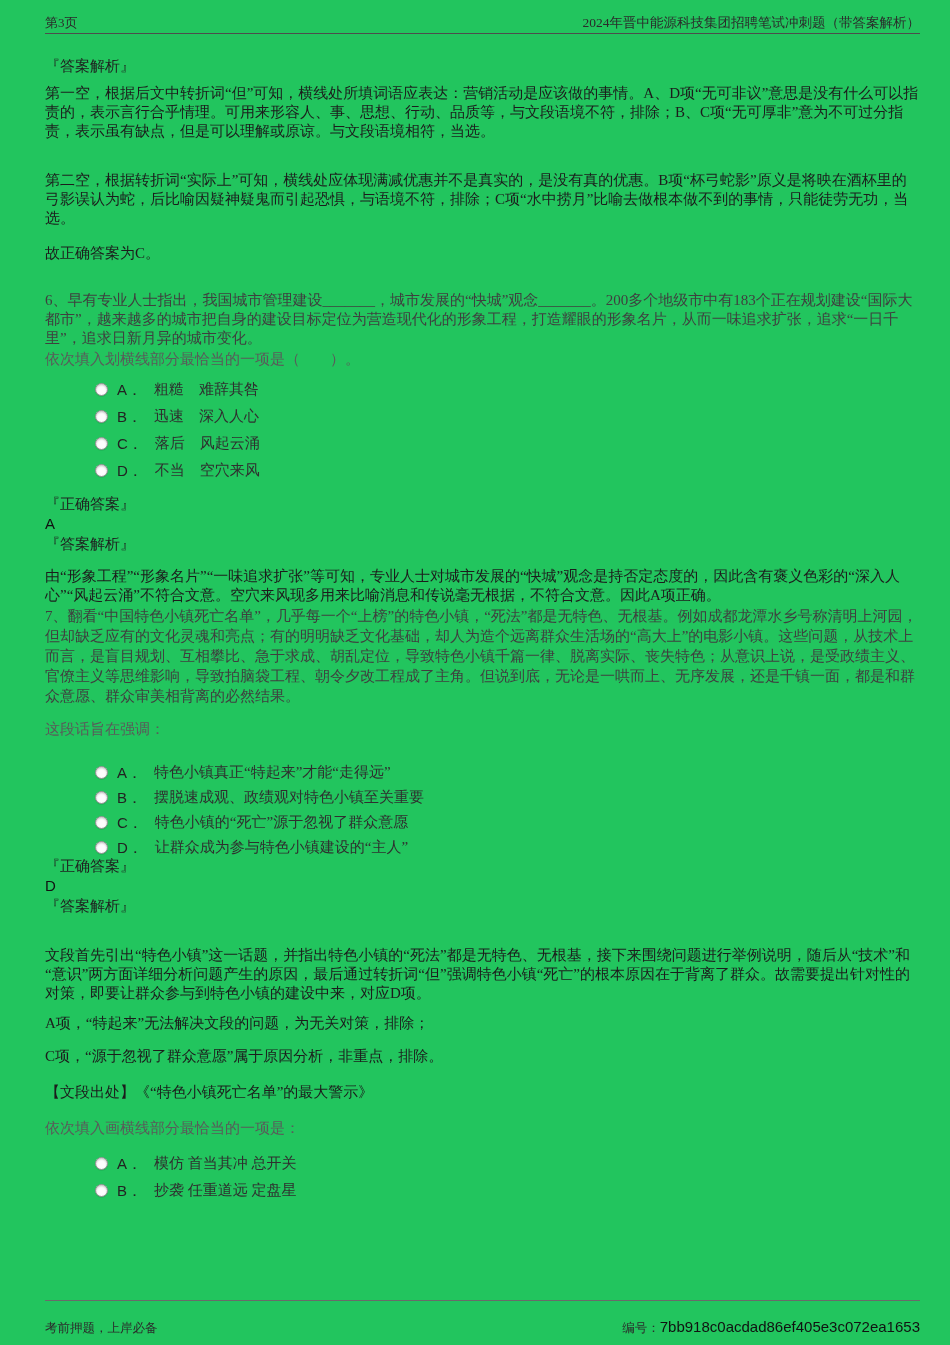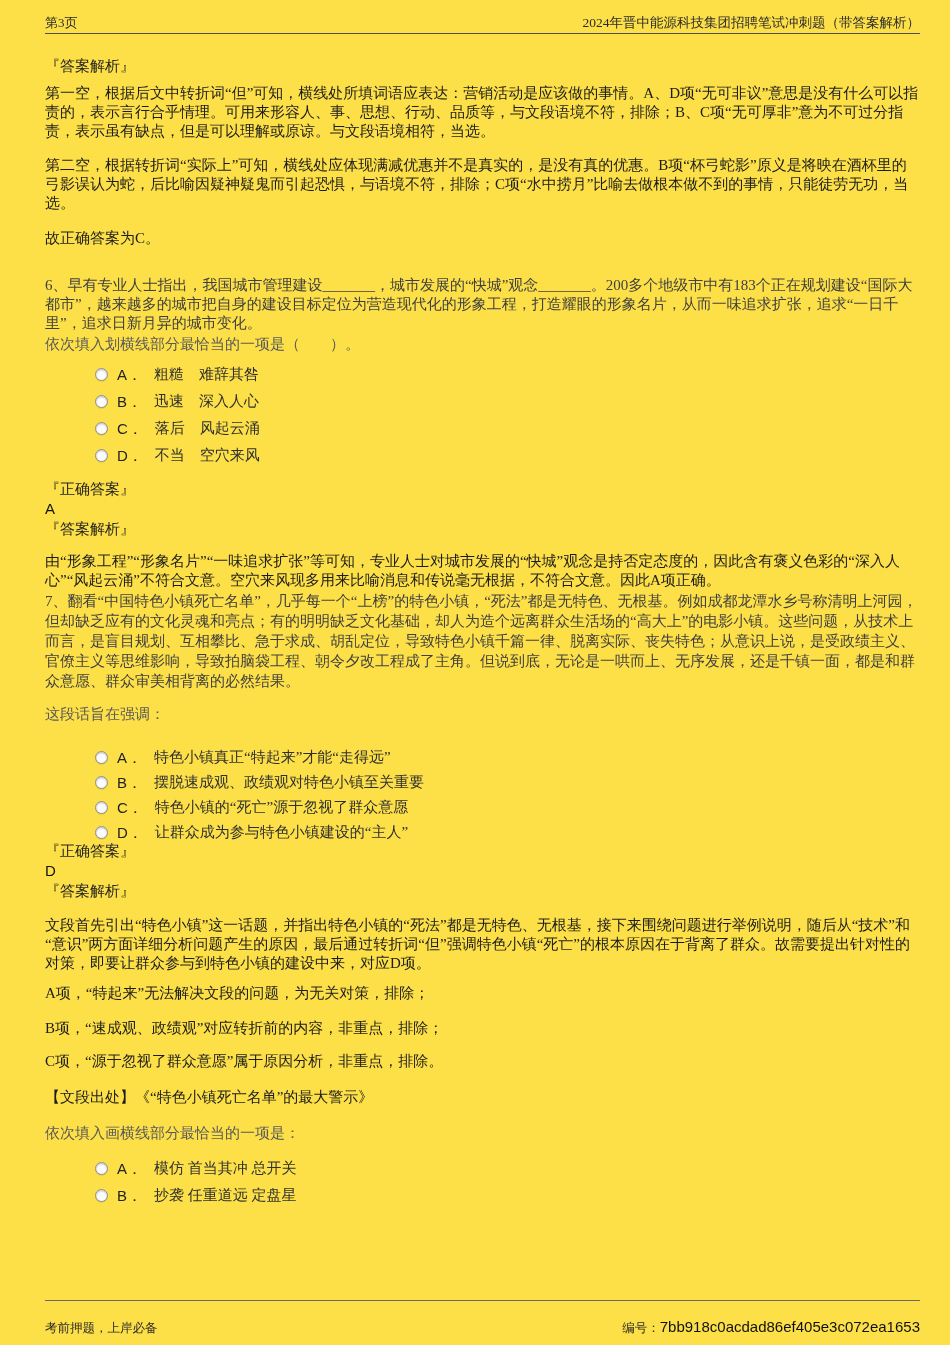--- a/index.html
+++ b/index.html
@@ -2,21 +2,21 @@
 <html lang="zh"><head>
 <meta charset="utf-8">
 <style>
   html,body{margin:0;padding:0;}
   body{
     width:950px;height:1345px;background:#ffffff;overflow:hidden;
     font-family:"Liberation Serif","DejaVu Serif",serif;
     color:#1c1c1c;
     -webkit-font-smoothing:antialiased;
   }
-  .page{width:950px;height:1345px;position:relative;background:#fde047;}
+  .page{width:950px;height:1345px;position:relative;background:#22c55e;}
 
   
   .hdr{
     margin:0 30px 0 45px;padding-top:15px;padding-bottom:3px;
     display:flex;justify-content:space-between;align-items:flex-end;
     border-bottom:1px solid #4d4d4d;
     font-size:13px;line-height:15px;color:#2b2b2b;
   }
   .hdr .title{font-size:13.5px;}
 
@@ -54,21 +54,21 @@
   .ftr{
     position:absolute;left:45px;right:30px;bottom:8px;
     border-top:1px solid #6a6a6a;padding-top:17px;
     display:flex;justify-content:space-between;align-items:baseline;
     font-size:12.5px;color:#2b2b2b;
   }
   .ftr .code{font-family:"Liberation Sans","DejaVu Sans",sans-serif;font-size:15px;color:#111;}
 
   
   .mt0{margin-top:0}.mt2{margin-top:2px}.mt3{margin-top:13px}.mt8{margin-top:8px}
-  .mt10{margin-top:1px}.mt11{margin-top:11px}.mt13{margin-top:15px}.mt14{margin-top:14px}
+  .mt10{margin-top:1px}.mt11{margin-top:11px}.mt13{margin-top:30px}.mt14{margin-top:14px}
   .mt15{margin-top:15px}.mt16{margin-top:16px}.mt17{margin-top:17px}.mt23{margin-top:23px}
   .mt24{margin-top:24px}.mt28{margin-top:28px}
 </style>
 </head>
 <body>
 
 <div class="page">
 
   <div class="hdr">
     <span>第3页</span>
@@ -137,21 +137,20 @@
         <span class="opt-letter">D．</span>
         <span class="opt-text">让群众成为参与特色小镇建设的“主人”</span>
       </div>
     </div>
 
     <p class="lbl mt0">『正确答案』</p>
     <p class="ans-letter mt0">D</p>
     <p class="lbl mt2">『答案解析』</p>
     <p class="analysis mt13">文段首先引出“特色小镇”这一话题，并指出特色小镇的“死法”都是无特色、无根基，接下来围绕问题进行举例说明，随后从“技术”和“意识”两方面详细分析问题产生的原因，最后通过转折词“但”强调特色小镇“死亡”的根本原因在于背离了群众。故需要提出针对性的对策，即要让群众参与到特色小镇的建设中来，对应D项。</p>
     <p class="analysis mt11">A项，“特起来”无法解决文段的问题，为无关对策，排除；</p>
-    <p class="analysis mt16">B项，“速成观、政绩观”对应转折前的内容，非重点，排除；</p>
     <p class="analysis mt14">C项，“源于忽视了群众意愿”属于原因分析，非重点，排除。</p>
     <p class="analysis mt17">【文段出处】《“特色小镇死亡名单”的最大警示》</p>
 
     <p class="prompt mt17">依次填入画横线部分最恰当的一项是：</p>
 
     <div class="mt16">
       <div class="option">
         <span class="radio"></span>
         <span class="opt-letter">A．</span>
         <span class="opt-text">模仿 首当其冲 总开关</span>

